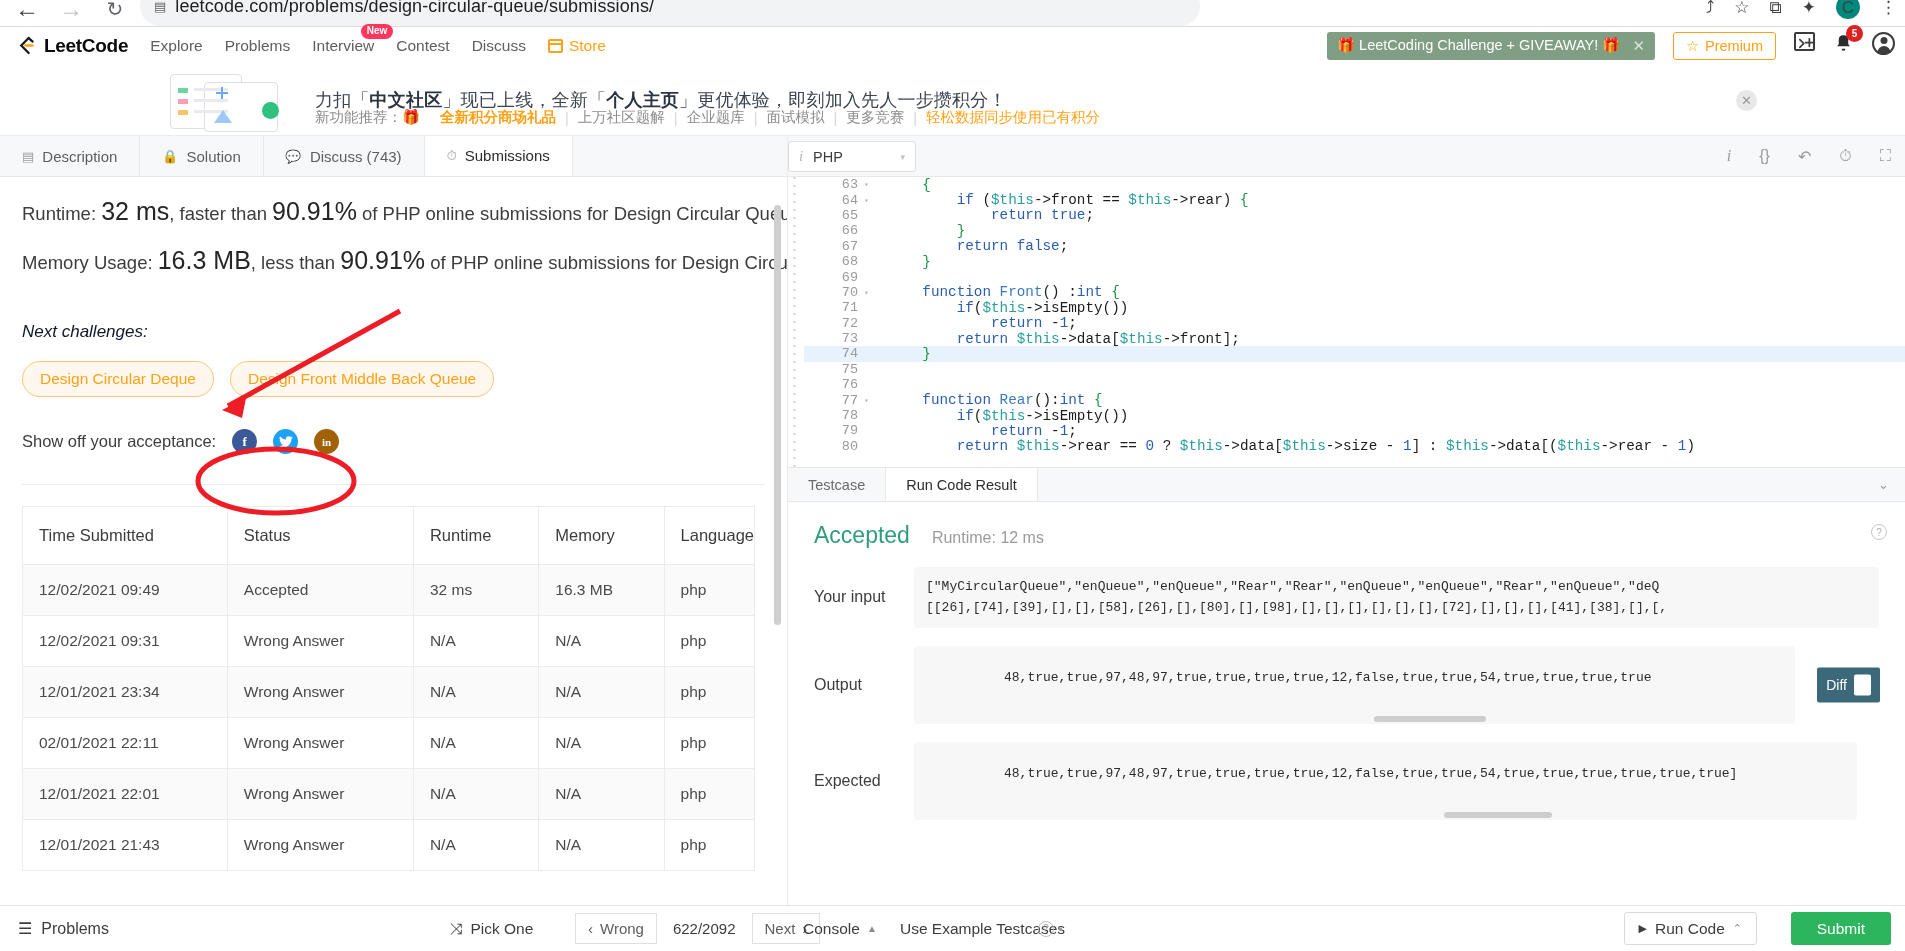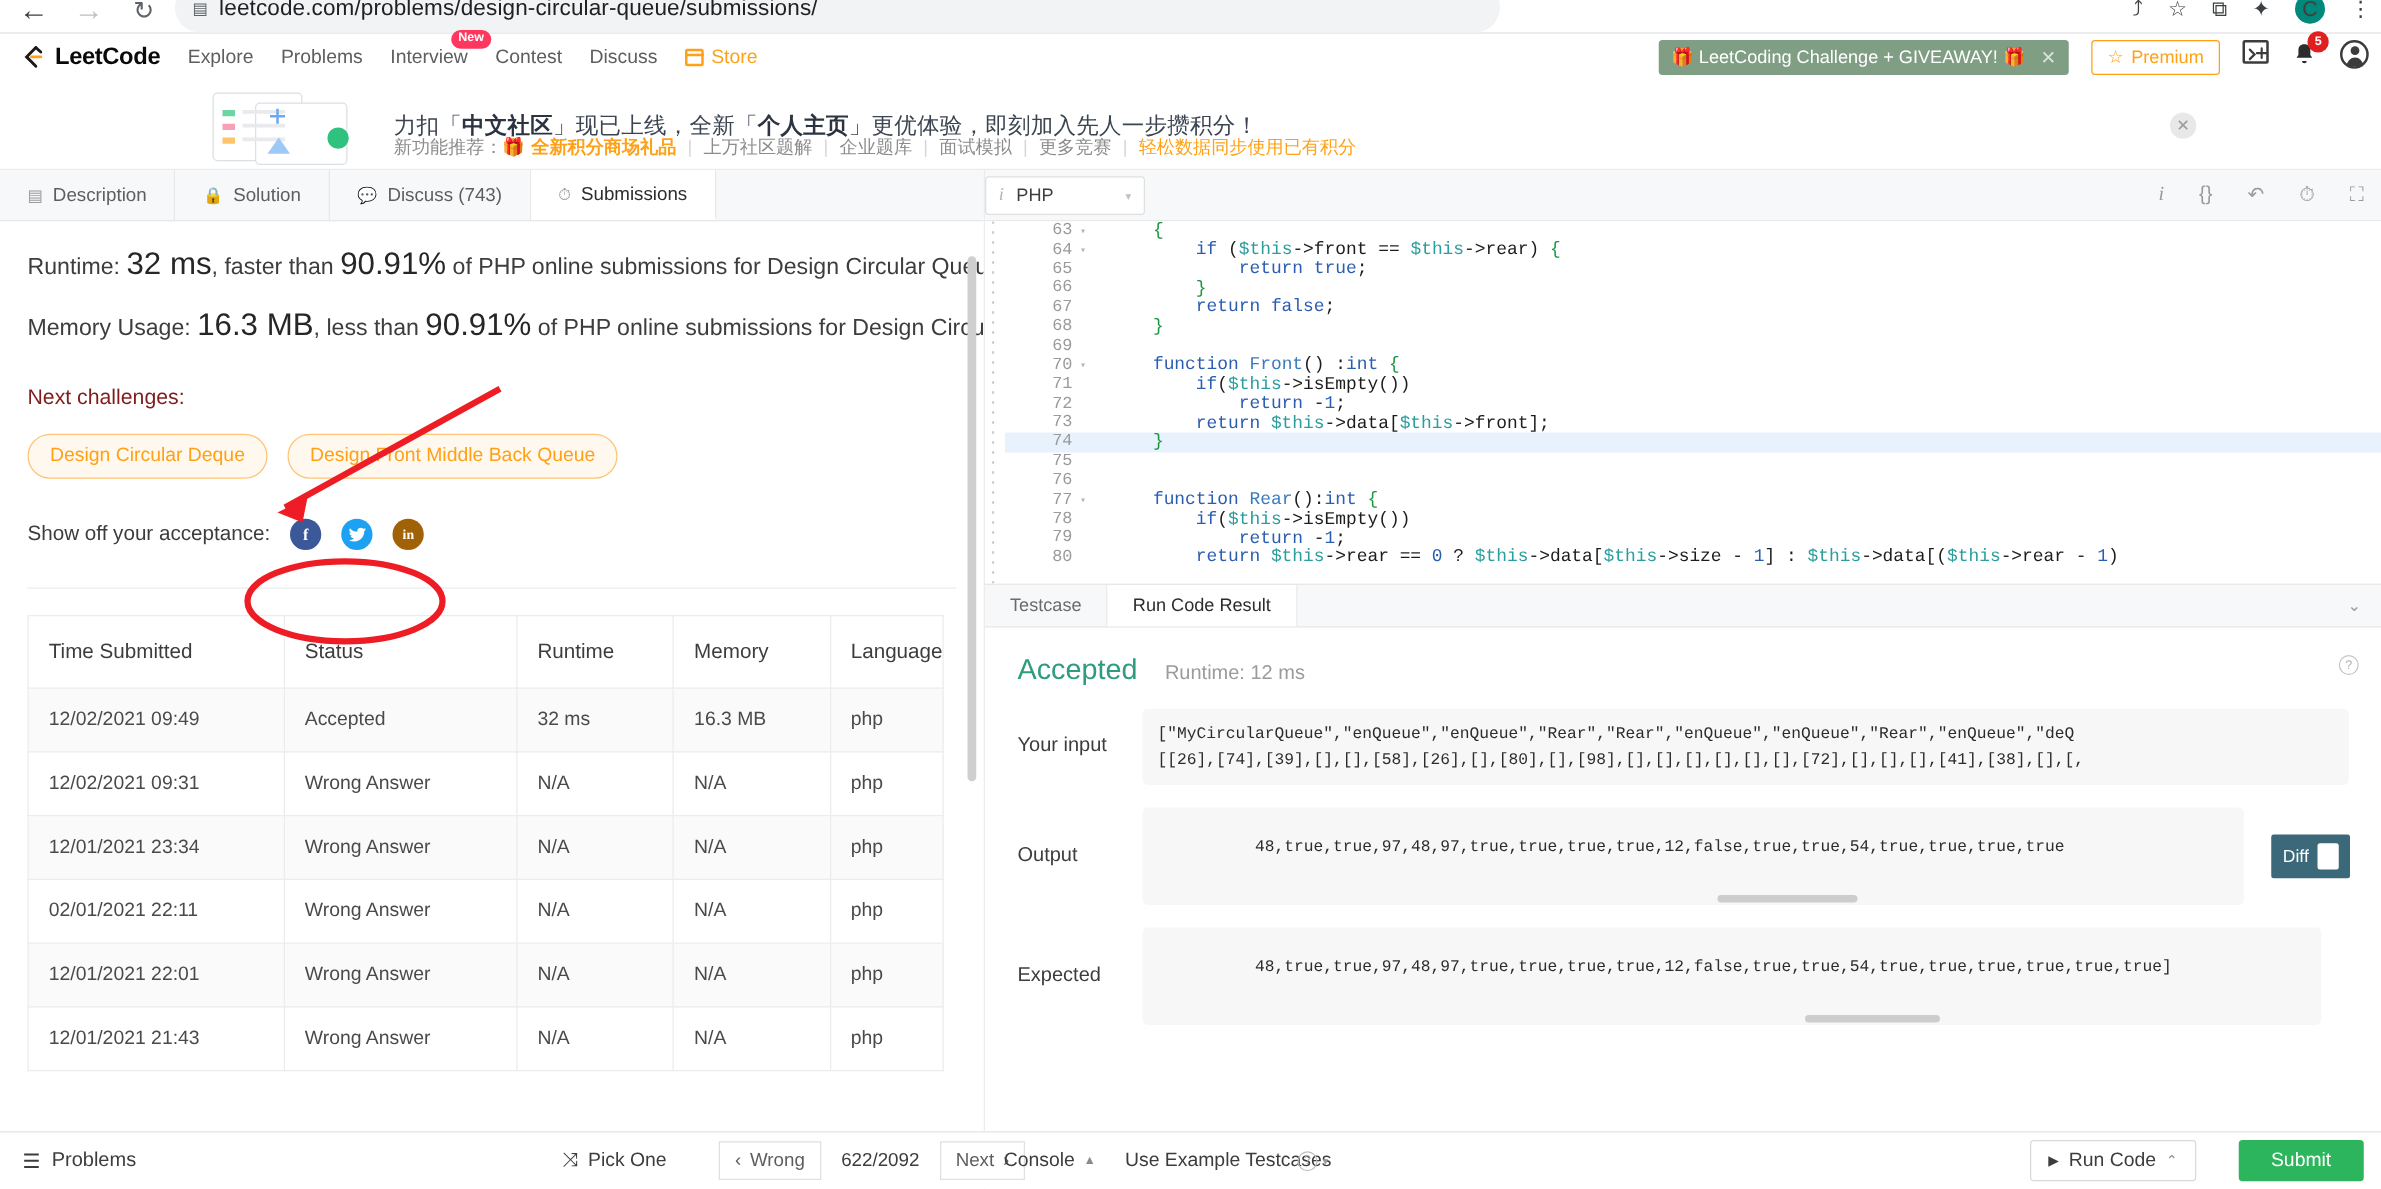--- a/index.html
+++ b/index.html
@@ -157,21 +157,21 @@
   .tab .lock { color: #ffa116; }
 
   .pane-body {
     position: relative; height: 740px; overflow: hidden; padding: 0 22px;
   }
   .stat-line {
     font-size: 18.5px; color: #3d3d3d; margin-top: 20px; white-space: nowrap;
   }
   .stat-line .big { font-size: 25px; color: #262626; }
   .stat-line .pct { font-size: 25px; color: #262626; }
-  .next-label { font-size: 17px; color: #7f1d1d; margin-top: 33px; }
+  .next-label { font-size: 17px; color: #0f172a; margin-top: 47px; font-style: italic; }
   .chips { display: flex; gap: 16px; margin-top: 19px; }
   .chip {
     border: 1px solid #ffc474; color: #ffa116; background: #fff8ee;
     border-radius: 18px; padding: 8px 17px; font-size: 15.5px; white-space: nowrap;
   }
   .share-row { display: flex; align-items: center; gap: 16px; margin-top: 32px; }
   .share-label { font-size: 16.5px; color: #3d3d3d; }
   .soc {
     width: 25px; height: 25px; border-radius: 50%; color: #fff;
     display: flex; align-items: center; justify-content: center;
@@ -427,21 +427,21 @@
       <div style="position:absolute;left:51px;top:21px;width:2px;height:12px;background:#6aa9f5;"></div>
       <div style="position:absolute;left:44px;top:44px;width:0;height:0;border-left:9px solid transparent;border-right:9px solid transparent;border-bottom:13px solid #9ec9f7;"></div>
       <div style="position:absolute;left:92px;top:36px;width:17px;height:17px;border-radius:50%;background:#2ec27e;"></div>
     </div>
     <div class="cn-line1">
       <span>力扣「</span><b>中文社区</b><span>」现已上线，全新「</span><b>个人主页</b><span>」更优体验，即刻加入先人一步攒积分！</span>
     </div>
     <div class="cn-line2">
       <span>新功能推荐：</span>
       <span class="cn-gift">🎁</span>
-      <span class="cn-gift" style="margin-left:5px">全新积分商场礼品</span>
+      <span class="cn-gift" style="margin-left:20px">全新积分商场礼品</span>
       <span class="cn-sep">|</span>
       <span>上万社区题解</span>
       <span class="cn-sep">|</span>
       <span>企业题库</span>
       <span class="cn-sep">|</span>
       <span>面试模拟</span>
       <span class="cn-sep">|</span>
       <span>更多竞赛</span>
       <span class="cn-sep">|</span>
       <span class="cn-orange">轻松数据同步使用已有积分</span>

